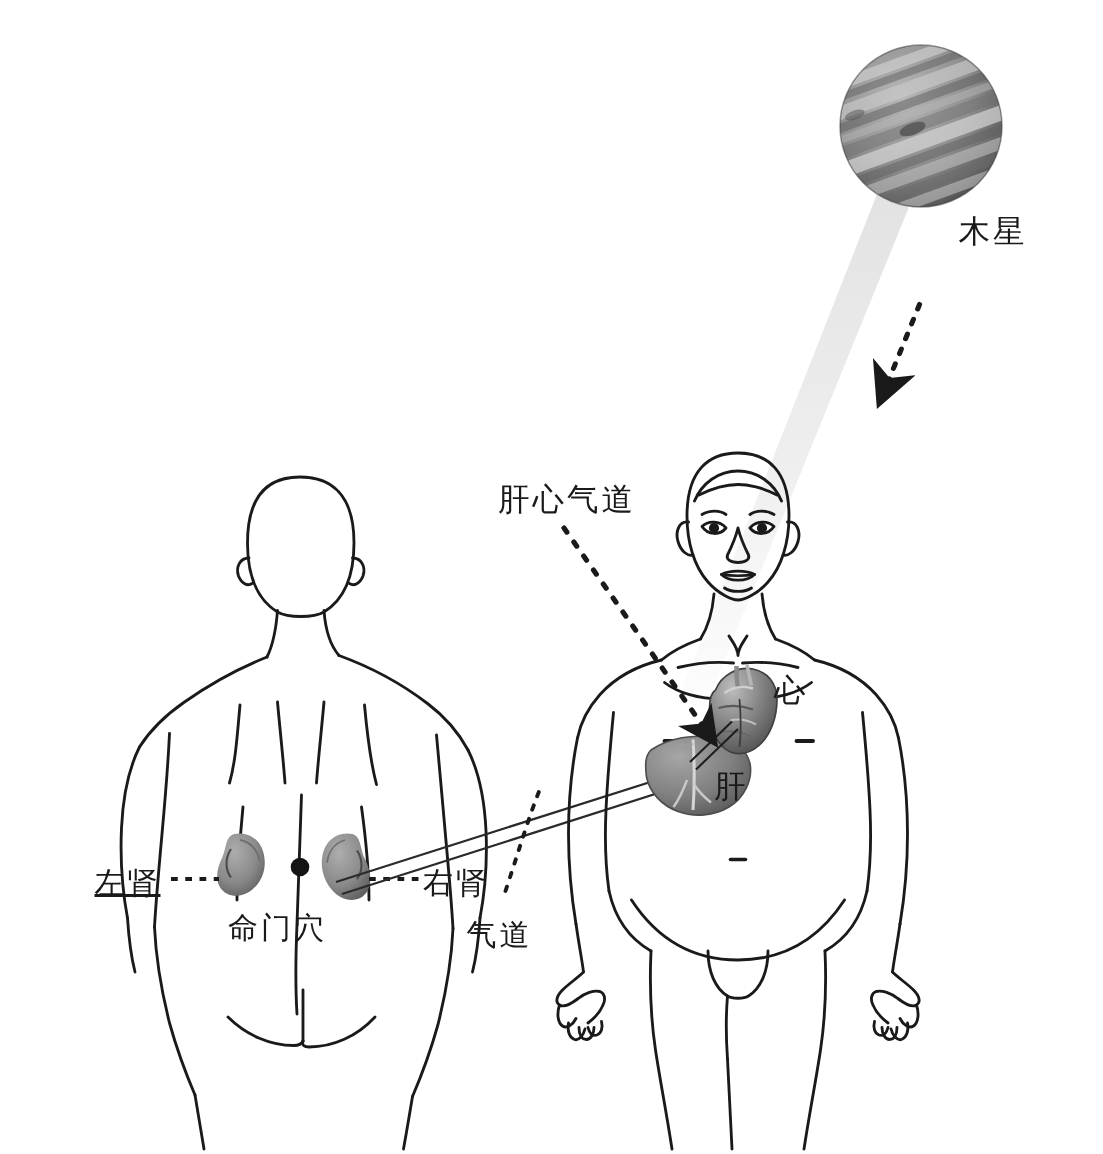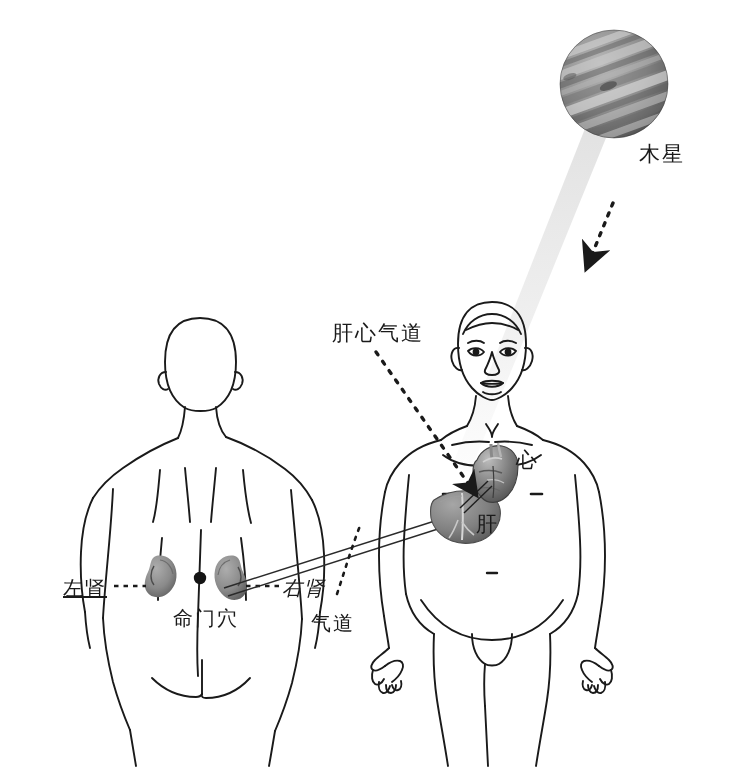--- a/index.html
+++ b/index.html
@@ -18,22 +18,22 @@
     white-space:nowrap;
     letter-spacing:2px;
     line-height:1;
     user-select:none;
   }
   .lbl-jupiter{left:639px;top:144px;font-size:21px;}
   .lbl-ganxin{left:308px;top:323px;font-size:21px;margin-left:24px;}
   .lbl-heart{left:516px;top:450px;font-size:21px;}
   .lbl-liver{left:476px;top:514px;font-size:21px;}
   .lbl-lkid{left:63px;top:578px;font-size:20px;text-decoration:underline;}
-  .lbl-mingmen{left:152px;top:608px;font-size:20px;margin-left:21px;}
-  .lbl-rkid{left:282px;top:578px;font-size:20px;font-style:italic;}
+  .lbl-mingmen{left:152px;top:608px;font-size:20px;}
+  .lbl-rkid{left:282px;top:578px;font-size:20px;}
   .lbl-qidao{left:311px;top:602px;font-size:20px;margin-top:11px;}
 </style>
 </head>
 <body>
 
 <div id="stage">
 
 <svg id="art" viewBox="0 0 735 769" xmlns="http://www.w3.org/2000/svg">
   <defs>
     <radialGradient id="jupGrad" cx="38%" cy="32%" r="78%">

